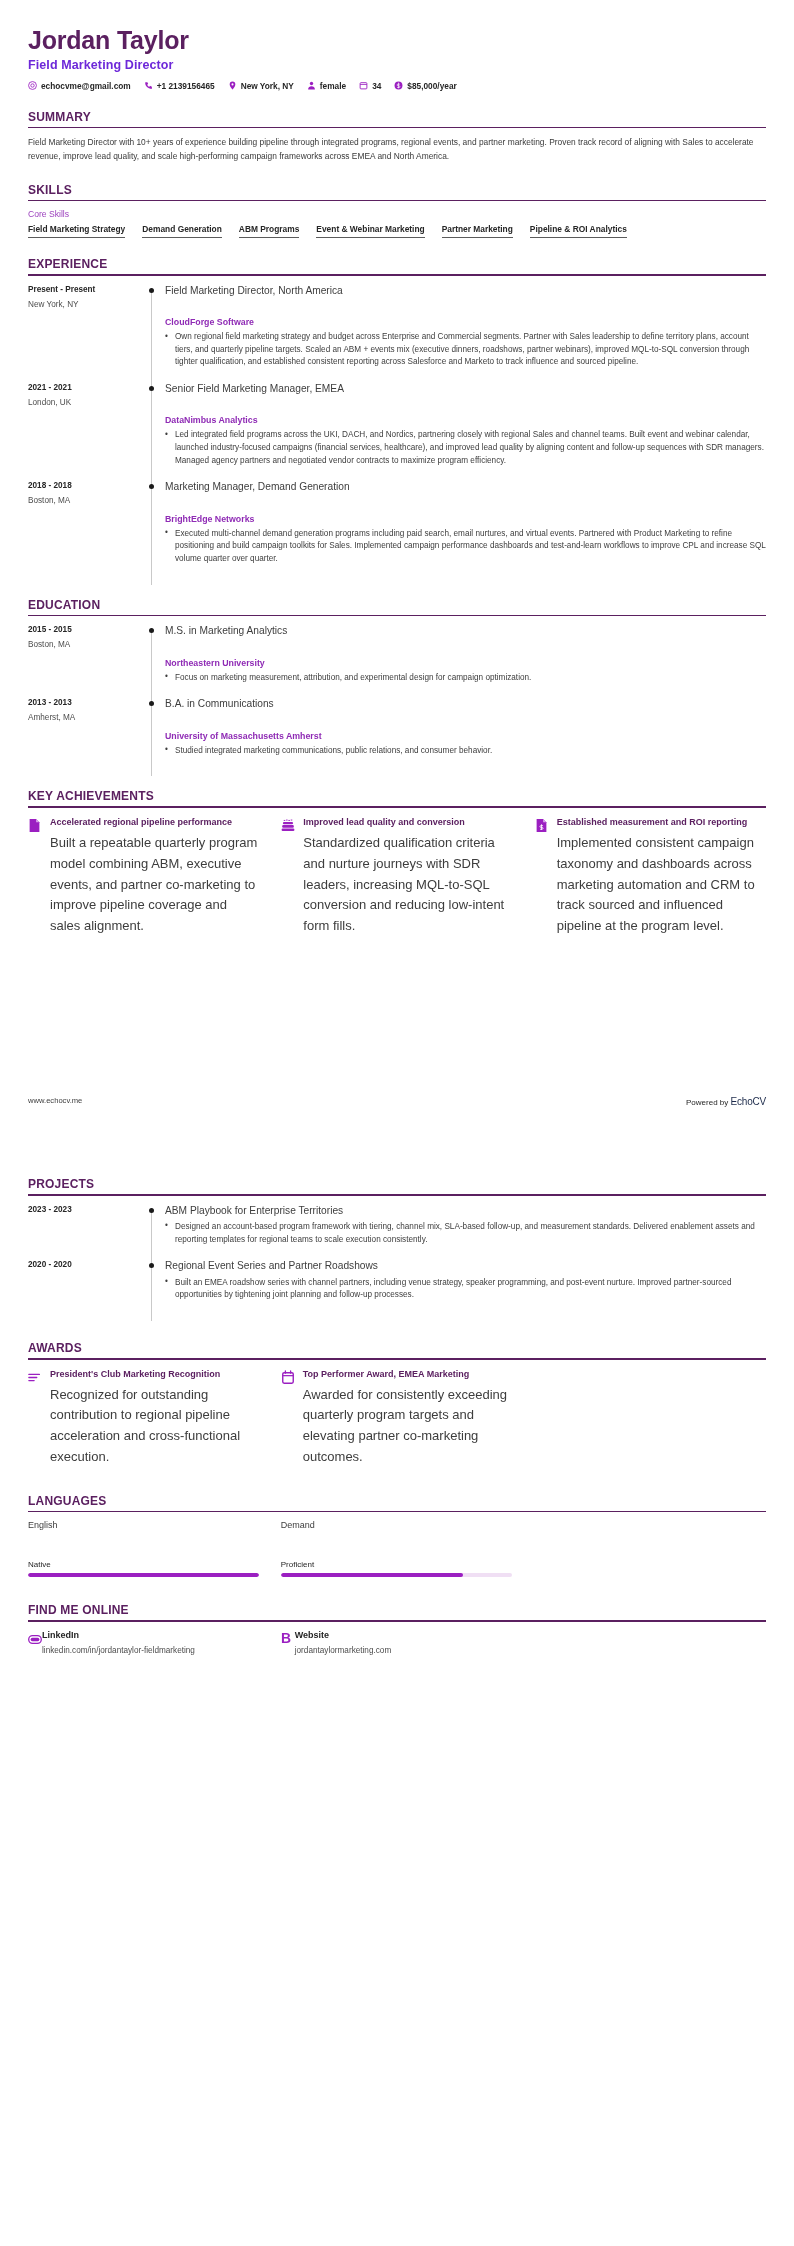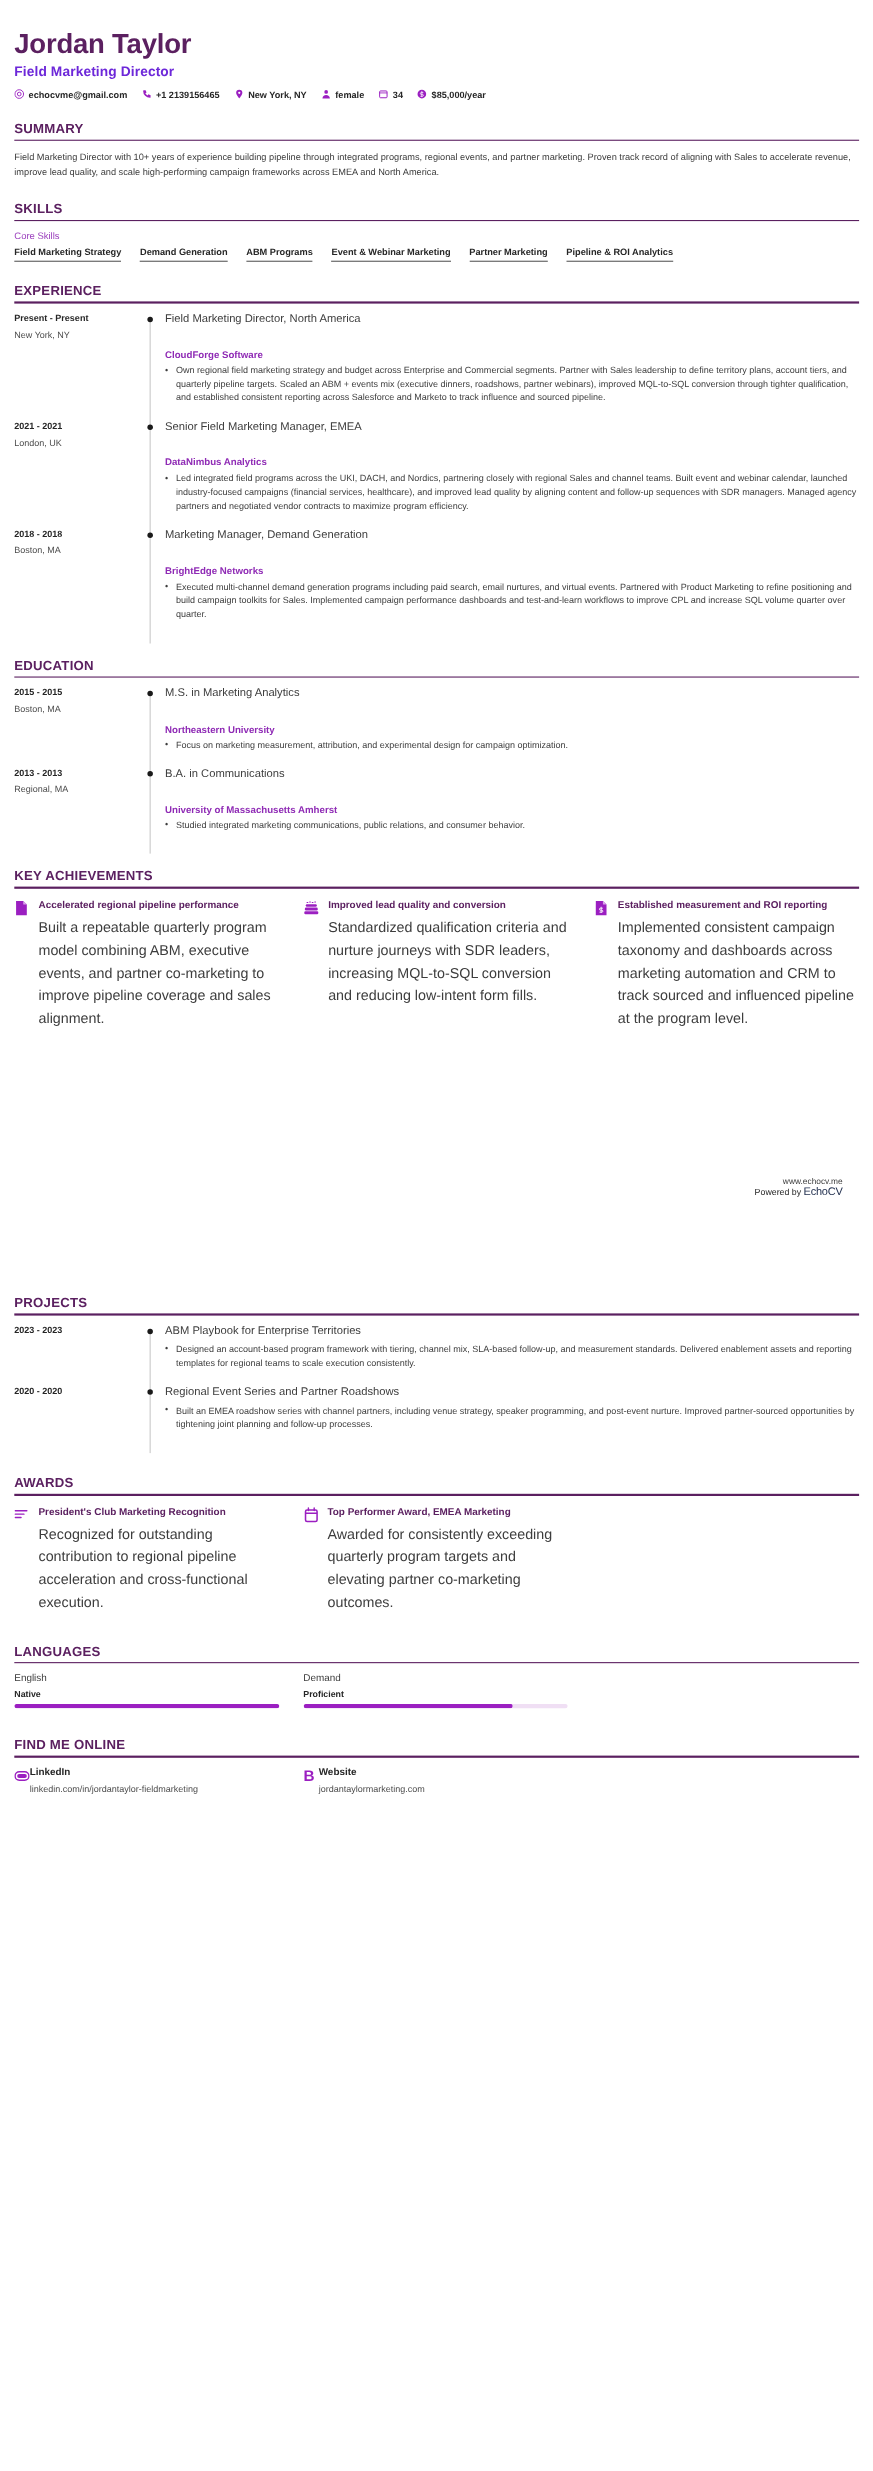--- a/index.html
+++ b/index.html
@@ -4,21 +4,21 @@
 <style>
   * { box-sizing: border-box; margin: 0; padding: 0; }
   html, body {
     width: 794px;
     background: #ffffff;
     font-family: "Liberation Sans", sans-serif;
     color: #333333;
   }
   body { width: 794px; height: 2246px; position: relative; overflow: hidden; }
 
-  .page { width: 794px; position: relative; padding: 0 13px; }
+  .page { width: 794px; position: relative; padding: 0 28px; }
   .page-1 { height: 1123px; }
   .page-2 { height: 1123px; }
 
   
   .header { padding-top: 26px; }
   .name {
     font-size: 25px; font-weight: bold; color: #5b2060;
     letter-spacing: -0.2px; line-height: 1.15;
   }
   .job-title {
@@ -88,38 +88,38 @@
   .card-body { flex: 1; }
   .card-title { font-size: 9px; font-weight: bold; color: #5b2060; line-height: 1.35; }
   .card-text { font-size: 13px; line-height: 1.6; color: #3d3d3d; margin-top: 5px; }
   .cards-2 .card { flex: 0 0 calc(33.3% - 15px); }
 
   
   .langs { display: flex; gap: 22px; }
   .lang { flex: 0 0 calc(33.3% - 15px); }
   .lang-head { display: flex; align-items: baseline; gap: 6px; flex-direction: column; }
   .lang-name { font-size: 9px; color: #3d3d3d; }
-  .lang-level { font-size: 8px; font-weight: bold; color: #262626; }
+  .lang-level { font-size: 8px; font-weight: normal; color: #262626; margin-top: 24px; }
   .lang-bar {
     margin-top: 4px; height: 4px; border-radius: 3px;
     background: #f0dff4; overflow: hidden;
   }
   .lang-fill { height: 100%; border-radius: 3px; background: #9b1fc1; }
 
   
   .online-row { display: flex; gap: 22px; }
   .online { flex: 0 0 calc(33.3% - 15px); display: flex; gap: 0; align-items: flex-start; }
   .online-icon { flex: 0 0 14px; padding-top: 1px; }
   .online-label { font-size: 9px; font-weight: bold; color: #262626; }
   .online-url { font-size: 8.2px; color: #4d4d4d; margin-top: 5px; line-height: 1.45; word-break: break-word; }
 
   
   .footer {
-    position: absolute; left: 28px; right: 28px; bottom: 34px;
-    display: flex; align-items: flex-end; justify-content: space-between; flex-direction: column;
+    position: absolute; left: 28px; right: 28px; bottom: 16px;
+    display: flex; align-items: flex-start; justify-content: space-between;
   }
   .footer-left { font-size: 7.6px; color: #3d3d3d; }
   .footer-right { font-size: 8px; color: #262626; }
   .footer-brand { font-size: 10px; color: #1c2a4a; letter-spacing: -0.2px; }
 </style>
 </head>
 <body>
 
 <div class="page page-1">
 
@@ -295,21 +295,21 @@
           <div class="entry-org">Northeastern University</div>
           <ul class="entry-bullets">
             <li>Focus on marketing measurement, attribution, and experimental design for campaign optimization.</li>
           </ul>
         </div>
       </div>
 
       <div class="entry">
         <div class="entry-left">
           <div class="entry-date">2013 - 2013</div>
-          <div class="entry-loc">Regional, MA</div>
+          <div class="entry-loc">Amherst, MA</div>
         </div>
         <div class="entry-marker">
           <span class="dot"></span>
           <span class="line"></span>
         </div>
         <div class="entry-right">
           <div class="entry-role">B.A. in Communications</div>
           <div class="entry-org">University of Massachusetts Amherst</div>
           <ul class="entry-bullets">
             <li>Studied integrated marketing communications, public relations, and consumer behavior.</li>

